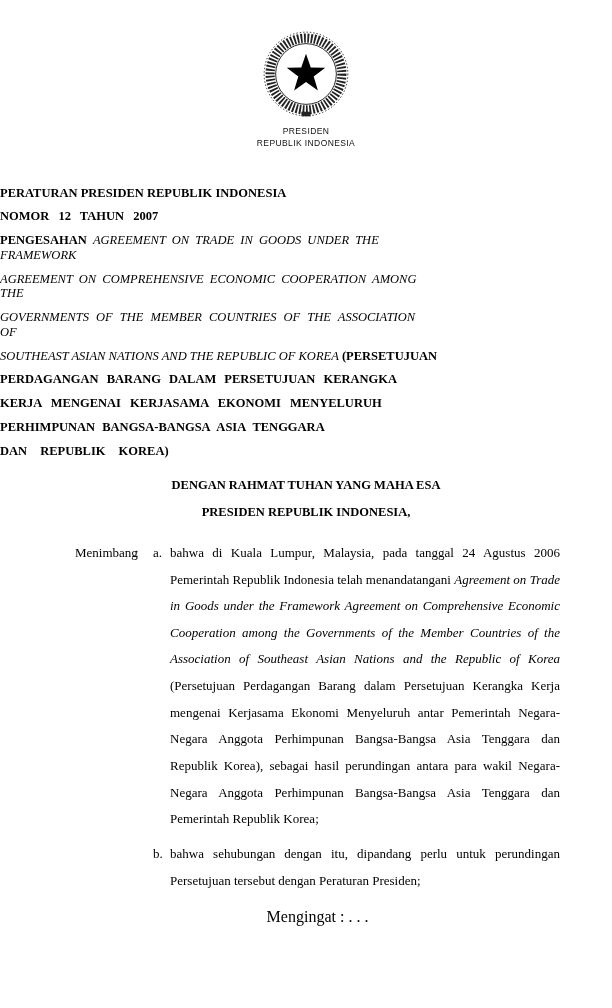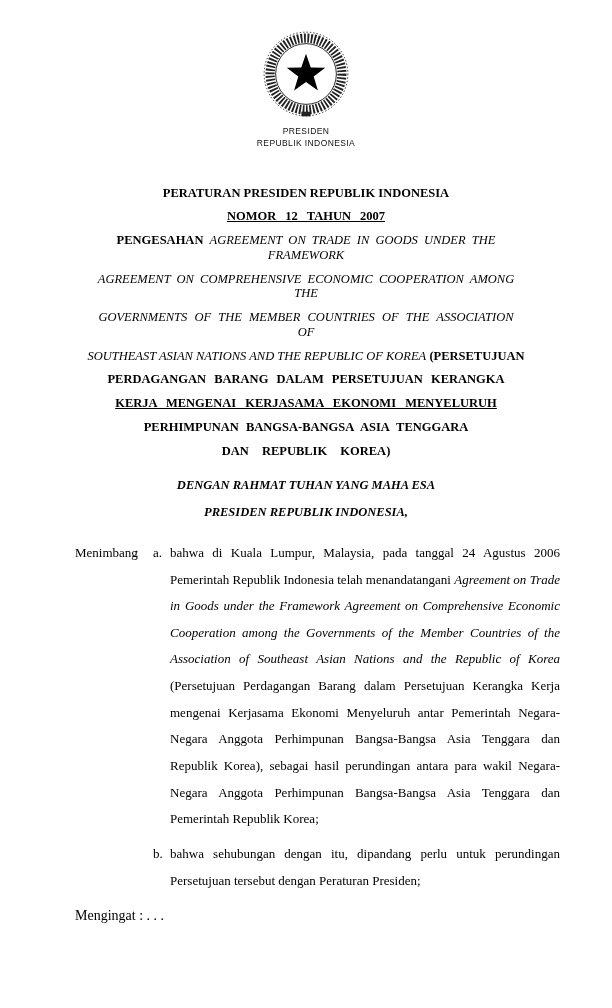--- a/index.html
+++ b/index.html
@@ -22,58 +22,58 @@
     margin-top: 5px;
     font-family: "Liberation Sans", "DejaVu Sans", sans-serif;
     font-size: 8.5px;
     line-height: 1.45;
     letter-spacing: 0.4px;
     color: #111111;
   }
   
   .title-block {
     margin-top: 36px;
-    text-align: center;
+    text-align: left;
     font-weight: bold;
     font-size: 12.5px;
   }
   .tline { margin: 0 0 9px 0; line-height: 1.18; }
   .tline.cont { margin-top: -9px; }
   .bi { font-style: italic; font-weight: normal; }
   .b  { font-style: normal; font-weight: bold; }
   .ws3 { word-spacing: 3px; }
   .ws4 { word-spacing: 4px; }
   .ws5 { word-spacing: 5px; }
-  .ws6 { word-spacing: 6px; text-decoration: underline; }
+  .ws6 { word-spacing: 6px; }
   .ws8 { word-spacing: 8px; }
   .ws10 { word-spacing: 10px; }
   
-  .preamble { margin-top: 20px; text-align: center; font-weight: bold; font-size: 12.5px; font-style: italic; }
+  .preamble { margin-top: 20px; text-align: center; font-weight: bold; font-size: 12.5px; }
   .preamble .tline { margin-bottom: 12px; }
   
   .consider {
     display: flex;
     margin-top: 20px;
     padding: 0 52px 0 75px;
     font-size: 13px;
   }
   .m-label { width: 60px; flex: 0 0 auto; line-height: 2.05; }
   .m-colon { width: 18px; flex: 0 0 auto; line-height: 2.05; text-align: left; }
   .m-items { flex: 1 1 auto; }
   .item { display: flex; }
   .item + .item { margin-top: 8px; }
   .item-letter { width: 17px; flex: 0 0 auto; line-height: 2.05; }
   .item-text { flex: 1 1 auto; text-align: justify; line-height: 2.05; }
   .i { font-style: italic; }
   
   .footer-cont {
     margin-top: 14px;
     padding: 0 52px 0 75px;
-    text-align: left;
-    font-size: 14px;
+    text-align: center;
+    font-size: 16px;
   }
 </style>
 </head>
 <body>
 
 <div class="page">
 
   <div class="letterhead">
     <div class="emblem">
       <svg width="92" height="92" viewBox="-50 -50 100 100" aria-hidden="true">

